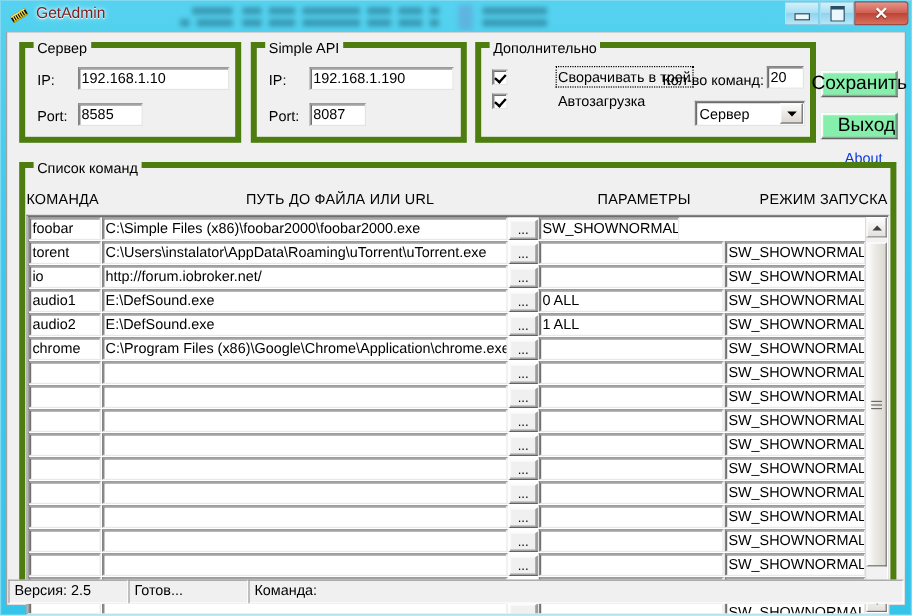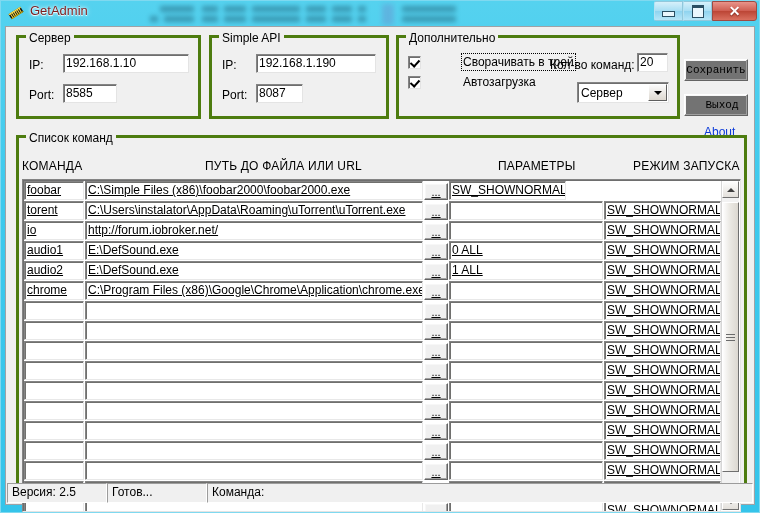--- a/index.html
+++ b/index.html
@@ -129,21 +129,21 @@
     width: 750px;
     height: 479px;
     background: #f0f0f0;
     border: 1px solid #9ea2a6;
     box-sizing: border-box;
   }
 
   
   .group {
     position: absolute;
-    border: 3px solid #4d7c0f;
+    border: 5px solid #4d7c0f;
     box-sizing: border-box;
   }
   .group > .group-title {
     position: absolute;
     top: -7px;
     left: 7px;
     background: #f0f0f0;
     padding: 0 3px;
     font-size: 12px;
     color: #000;
@@ -243,26 +243,26 @@
     width: 0; height: 0;
     border-left: 4px solid transparent;
     border-right: 4px solid transparent;
     border-top: 4px solid #000;
   }
 
   
   .btn {
     position: absolute;
     box-sizing: border-box;
-    background: #737373;
+    background: #86efac;
     border: 1px solid;
     border-color: #ffffff #646464 #646464 #ffffff;
     box-shadow: inset -1px -1px 0 #a0a0a0, inset 1px 1px 0 #f7f7f7;
-    font-family: Liberation Mono, monospace;
-    font-size: 11px;
+    font-family: Liberation Sans, sans-serif;
+    font-size: 16px;
     color: #000;
     display: flex;
     align-items: center;
     justify-content: center;
     cursor: default;
   }
   .link {
     position: absolute;
     font-size: 12px;
     color: #0a3ad9;
@@ -296,21 +296,20 @@
   .grid-rows {
     position: absolute;
     left: 1px; top: 1px;
     width: 700px;
   }
   .row {
     display: flex;
     height: 20px;
     align-items: flex-start;
     margin-bottom: 0;
-    text-decoration: underline;
   }
   .cell {
     box-sizing: border-box;
     height: 19px;
     background: #ffffff;
     border: 1px solid;
     border-color: #848484 #e8e8e8 #e8e8e8 #848484;
     box-shadow: inset 1px 1px 0 #70706e;
     font-size: 12px;
     line-height: 17px;

